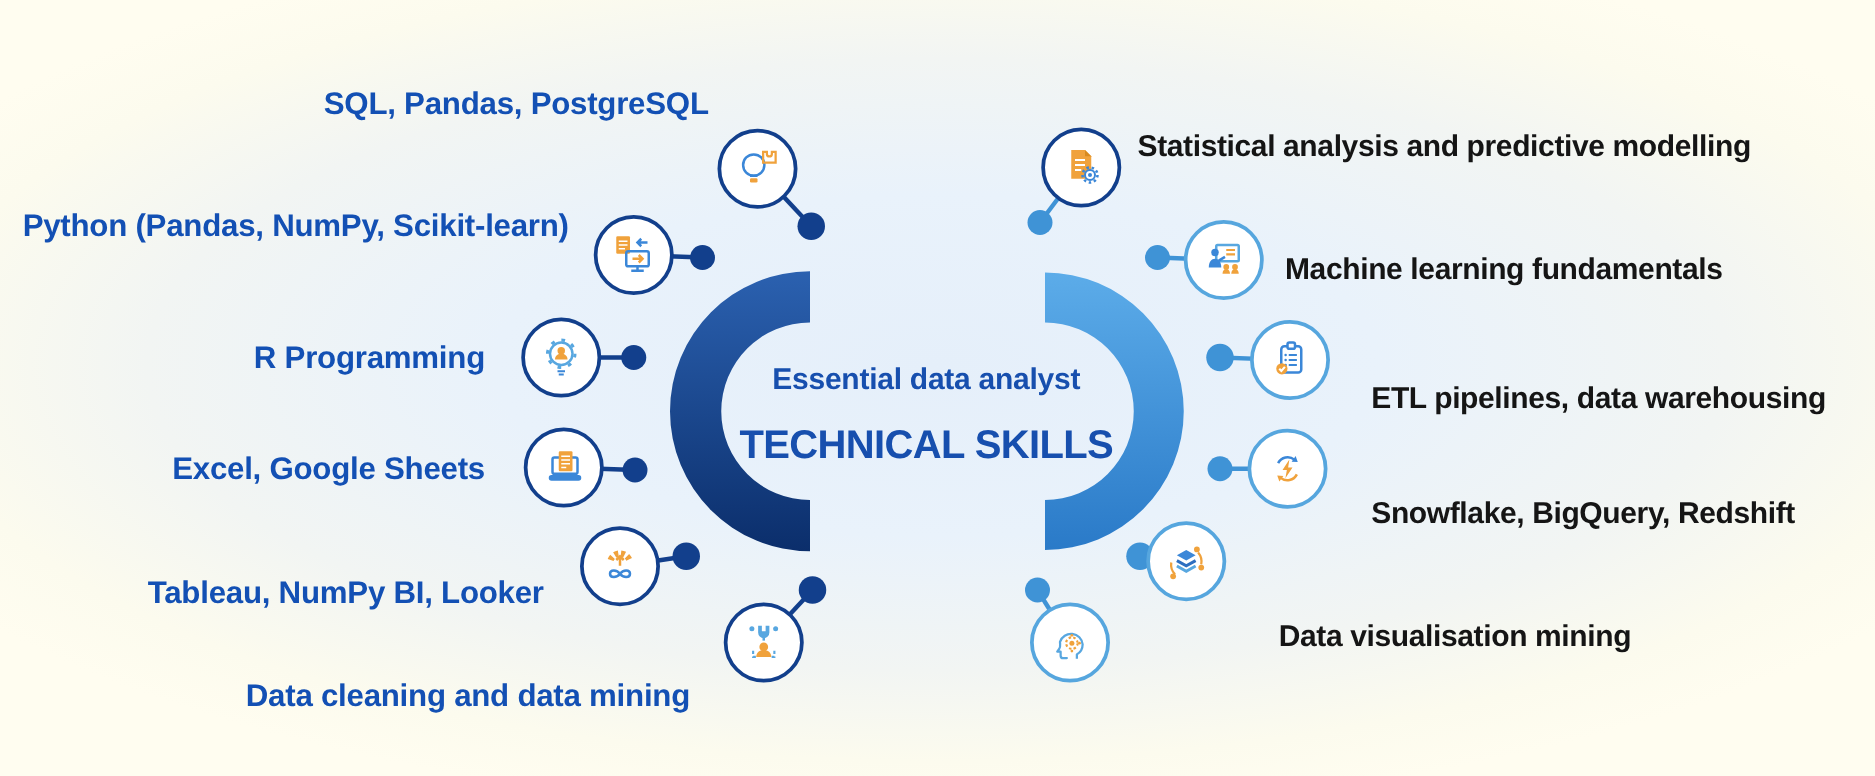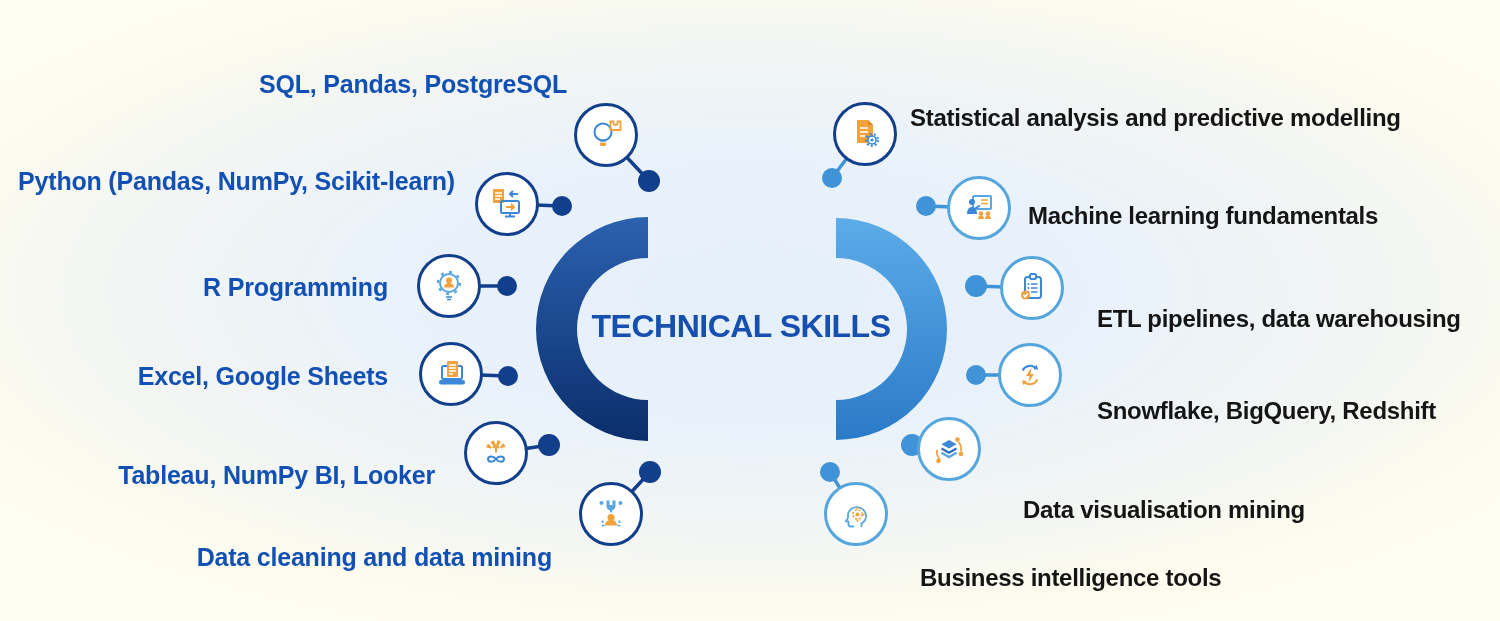--- a/index.html
+++ b/index.html
@@ -77,20 +77,21 @@
       <circle cx="832" cy="178" r="10"></circle>
       <circle cx="926" cy="206" r="10"></circle>
       <circle cx="976" cy="286" r="11"></circle>
       <circle cx="976" cy="375" r="10"></circle>
       <circle cx="912" cy="445" r="11"></circle>
       <circle cx="830" cy="472" r="10"></circle>
     </g>
   </svg>
 
   <div class="titlebox">
+    <div class="t1">Essential data analyst</div>
     <div class="t2">TECHNICAL SKILLS</div>
   </div>
 
   <div class="lbl left" style="right:933px;top:84px">SQL, Pandas, PostgreSQL</div>
   <div class="lbl left" style="right:1112px;top:287px">R Programming</div>
   <div class="lbl left" style="right:1045px;top:181px">Python (Pandas, NumPy, Scikit-learn)</div>
   <div class="lbl left" style="right:1112px;top:376px">Excel, Google Sheets</div>
   <div class="lbl left" style="right:1065px;top:475px">Tableau, NumPy BI, Looker</div>
   <div class="lbl left" style="right:948px;top:557px">Data cleaning and data mining</div>
 
@@ -151,21 +152,20 @@
       <path d="M14 31.5c0-3.5 2.7-5.5 6-5.5s6 2 6 5.5z" fill="#f0a23c"></path>
       <path d="M11.5 26.5v5h3.5M28.5 26.5v5H25" stroke="#58a7e0" stroke-width="1.7" fill="none" stroke-dasharray="2.6 2"></path>
     </svg>
   </div>
 
   <div class="lbl right" style="left:910px;top:84px">Statistical analysis and predictive modelling</div>
   <div class="lbl right" style="left:1028px;top:182px">Machine learning fundamentals</div>
   <div class="lbl right" style="left:1097px;top:377px">Snowflake, BigQuery, Redshift</div>
   <div class="lbl right" style="left:1097px;top:285px">ETL pipelines, data warehousing</div>
   <div class="lbl right" style="left:1023px;top:476px">Data visualisation mining</div>
-  <div class="lbl right" style="left:920px;top:544px">Business intelligence tools</div>
 
   <div class="node navy" style="left:833px;top:102px">
     <svg width="40" height="40" viewBox="0 0 40 40">
       <path d="M12 6h11l5 5v18H12z" fill="#f0a23c"></path>
       <path d="M23 6v5h5z" fill="#d88a1f"></path>
       <path d="M15 14h8M15 18h8M15 22h5" stroke="#ffffff" stroke-width="1.6" fill="none"></path>
       <circle cx="27" cy="26" r="6" fill="none" stroke="#3b87d8" stroke-width="2" stroke-dasharray="2 2.2"></circle>
       <circle cx="27" cy="26" r="4" fill="#ffffff" stroke="#3b87d8" stroke-width="1.6"></circle>
       <circle cx="27" cy="26" r="1.6" fill="#3b87d8"></circle>
     </svg>

